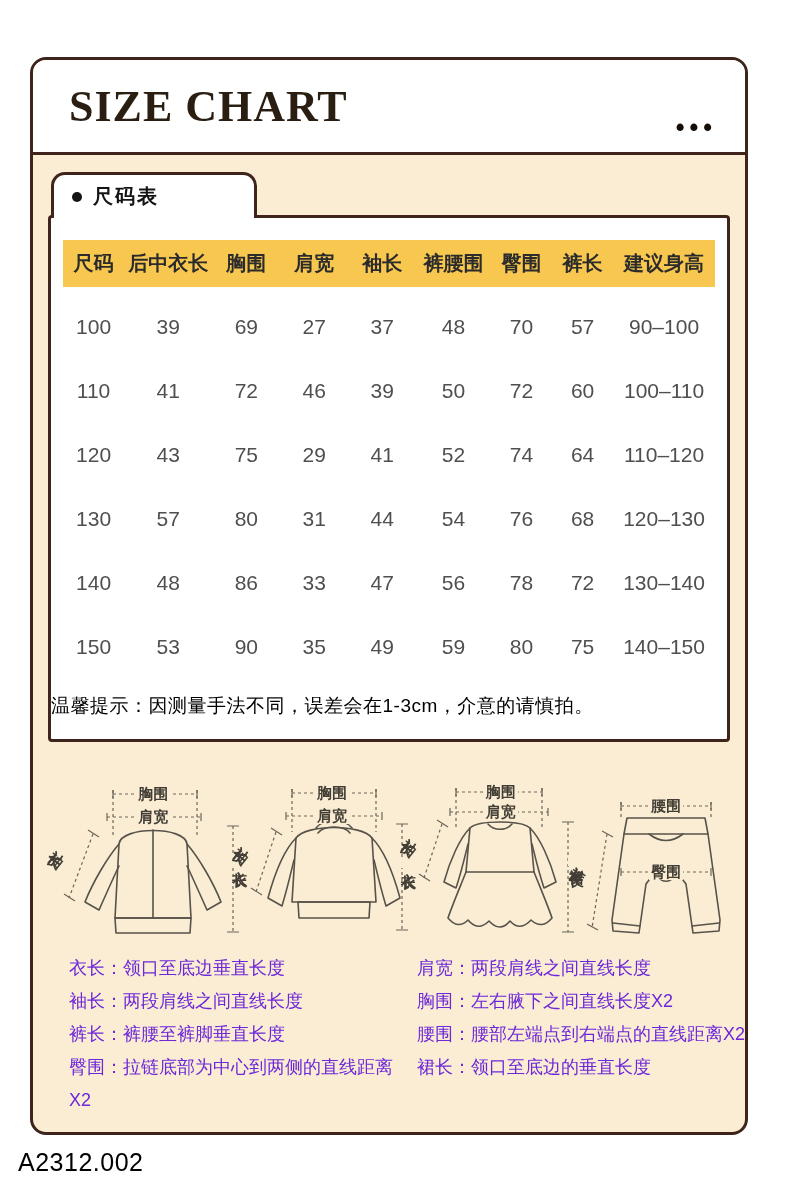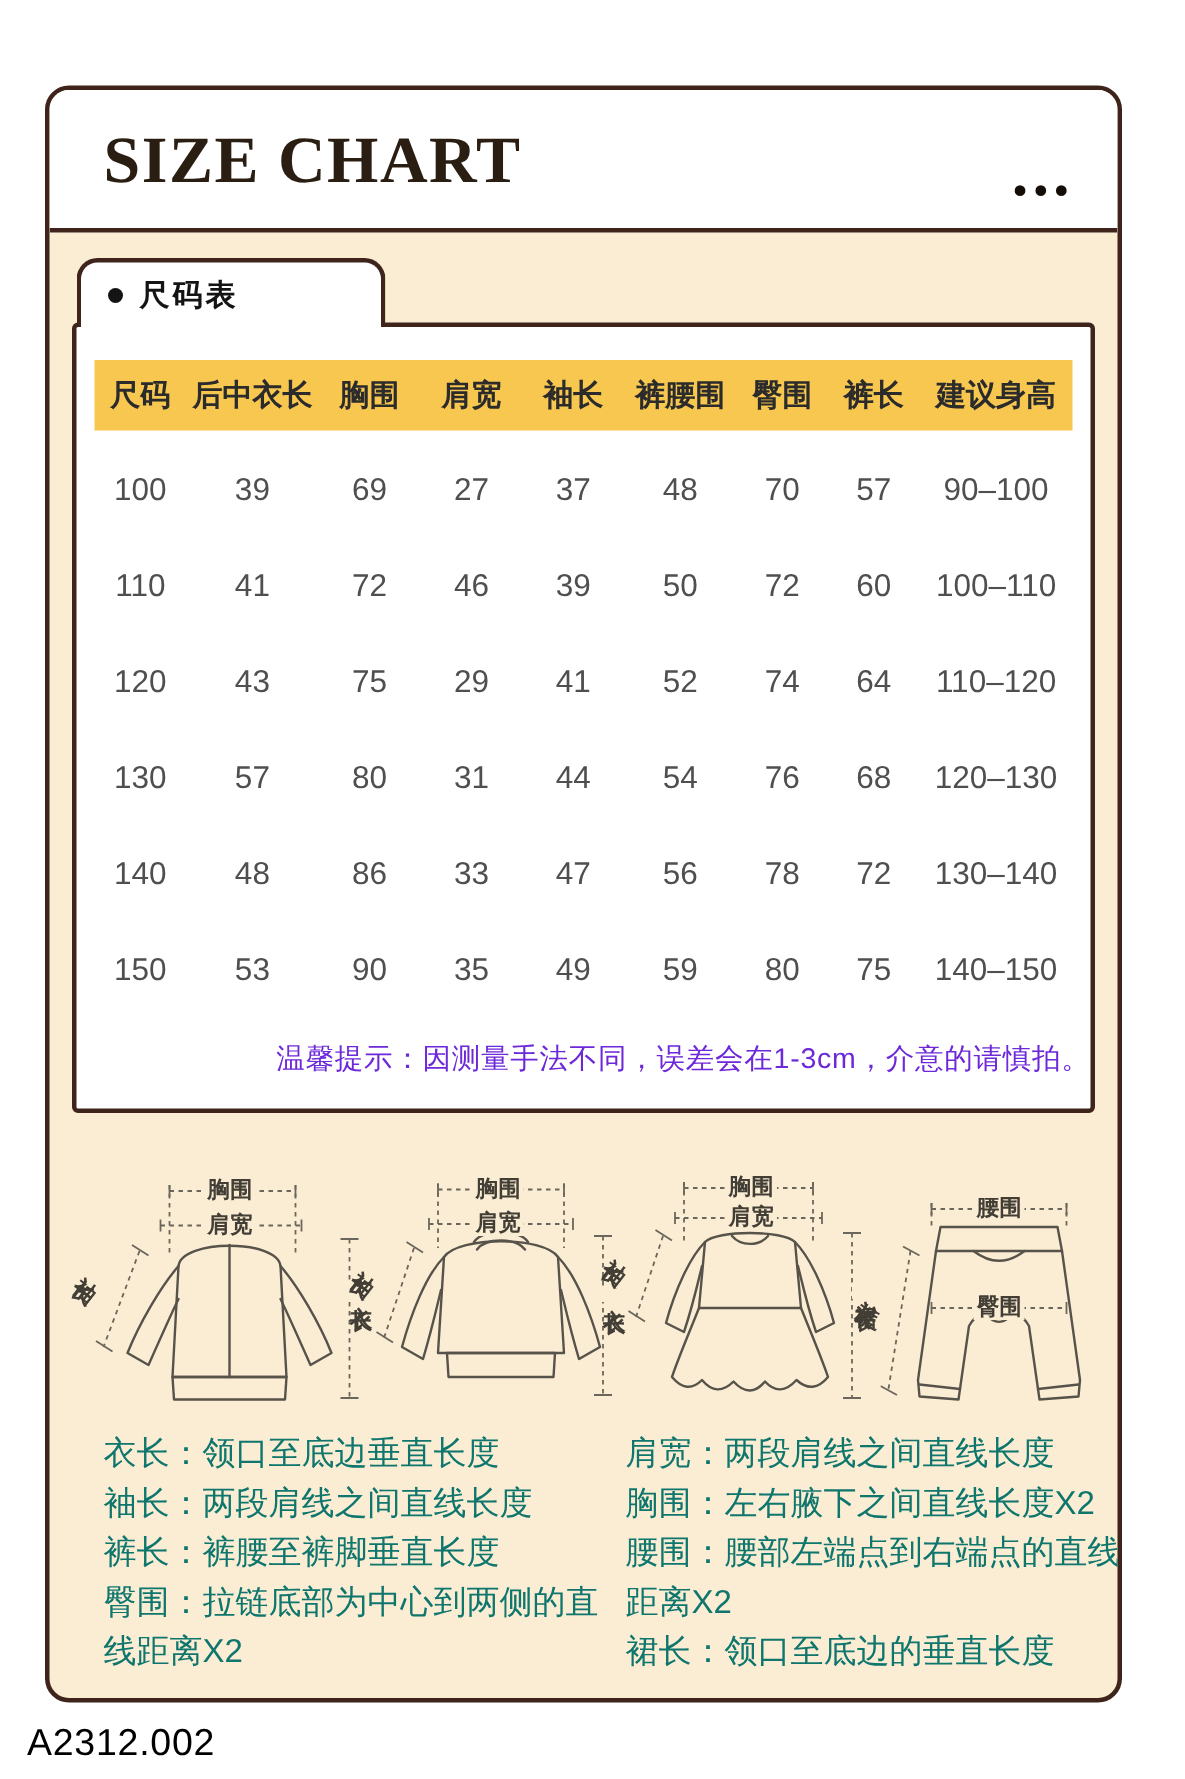--- a/index.html
+++ b/index.html
@@ -59,22 +59,22 @@
     grid-template-columns:0.9fr 1.3fr 1fr 1fr 1fr 1.1fr 0.9fr 0.9fr 1.5fr;
     align-items:center;text-align:center;
   }
   .trow.head{
     background:#F7C750;height:47px;
     font-size:20px;font-weight:700;color:#2B2B2B;
   }
   .trow.body{height:64px;font-size:21px;color:#4F4F4F;}
   .tbody{margin-top:8px;}
   .note{
-    margin-top:14px;text-align:right;
-    font-size:19px;color:#6d28d9;letter-spacing:0.5px;
+    margin-top:14px;text-align:left;
+    font-size:19px;color:#000000;letter-spacing:0.5px;
   }
   
   .diagrams{
     position:absolute;left:0;top:720px;width:712px;height:172px;
     display:flex;gap:4px;padding-left:28px;box-sizing:border-box;z-index:1;
   }
   .fig{position:relative;height:172px;}
   .fig svg{position:absolute;left:0;top:0;}
   .fig-jacket{width:185px;}
   .fig-sweater{width:165px;}
@@ -84,21 +84,21 @@
     position:absolute;font-size:15px;font-weight:600;color:#423E36;
     background:#FAEDD3;padding:0 2px;line-height:17px;white-space:nowrap;
   }
   .mlabel.center{left:50%;transform:translateX(-50%);}
   .mlabel.vert{writing-mode:vertical-rl;letter-spacing:3px;padding:2px 0;}
   .mlabel.diag{writing-mode:vertical-rl;letter-spacing:2px;padding:2px 0;}
   .garment{fill:none;stroke:#57524A;stroke-width:1.6;stroke-linejoin:round;stroke-linecap:round;}
   .mline{fill:none;stroke:#6B665C;stroke-width:1.2;stroke-dasharray:3 3;}
   .mtick{fill:none;stroke:#6B665C;stroke-width:1.2;}
   
-  .defs-col{position:absolute;font-size:22px;color:#0f766e;line-height:33px;z-index:1;}
+  .defs-col{position:absolute;font-size:18px;color:#6d28d9;line-height:33px;z-index:1;}
   .defs-left{left:36px;top:892px;width:340px;}
   .defs-right{left:384px;top:892px;width:330px;}
   
   .footer-code{
     position:absolute;left:18px;top:1148px;
     font-size:25px;color:#000;letter-spacing:0.5px;
   }
 </style>
 </head>
 <body>

